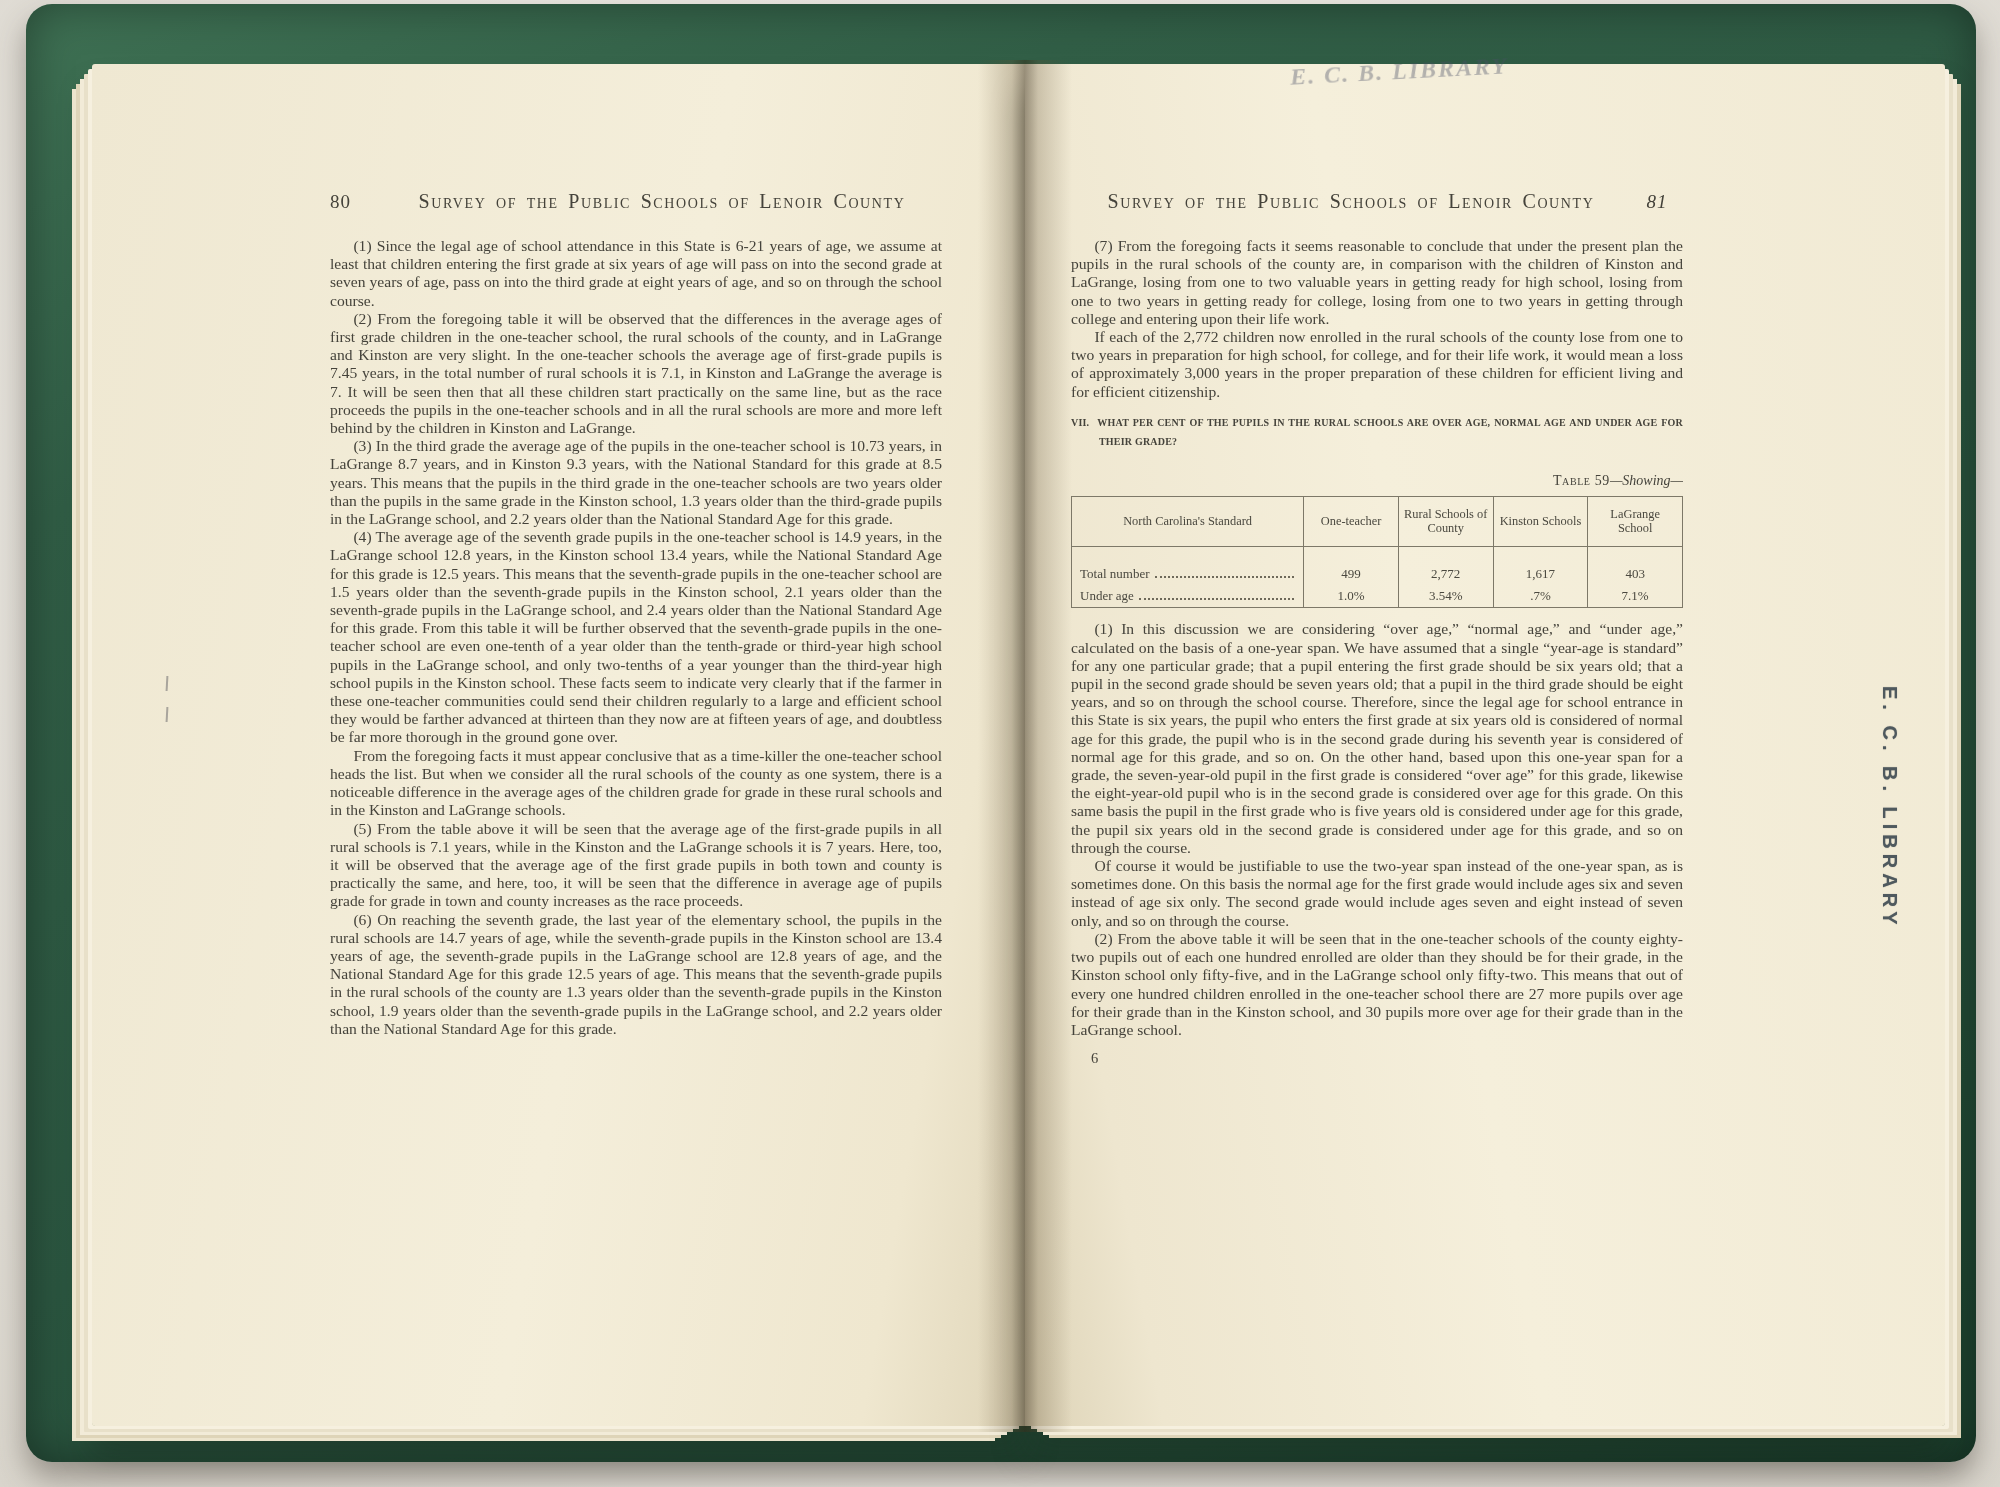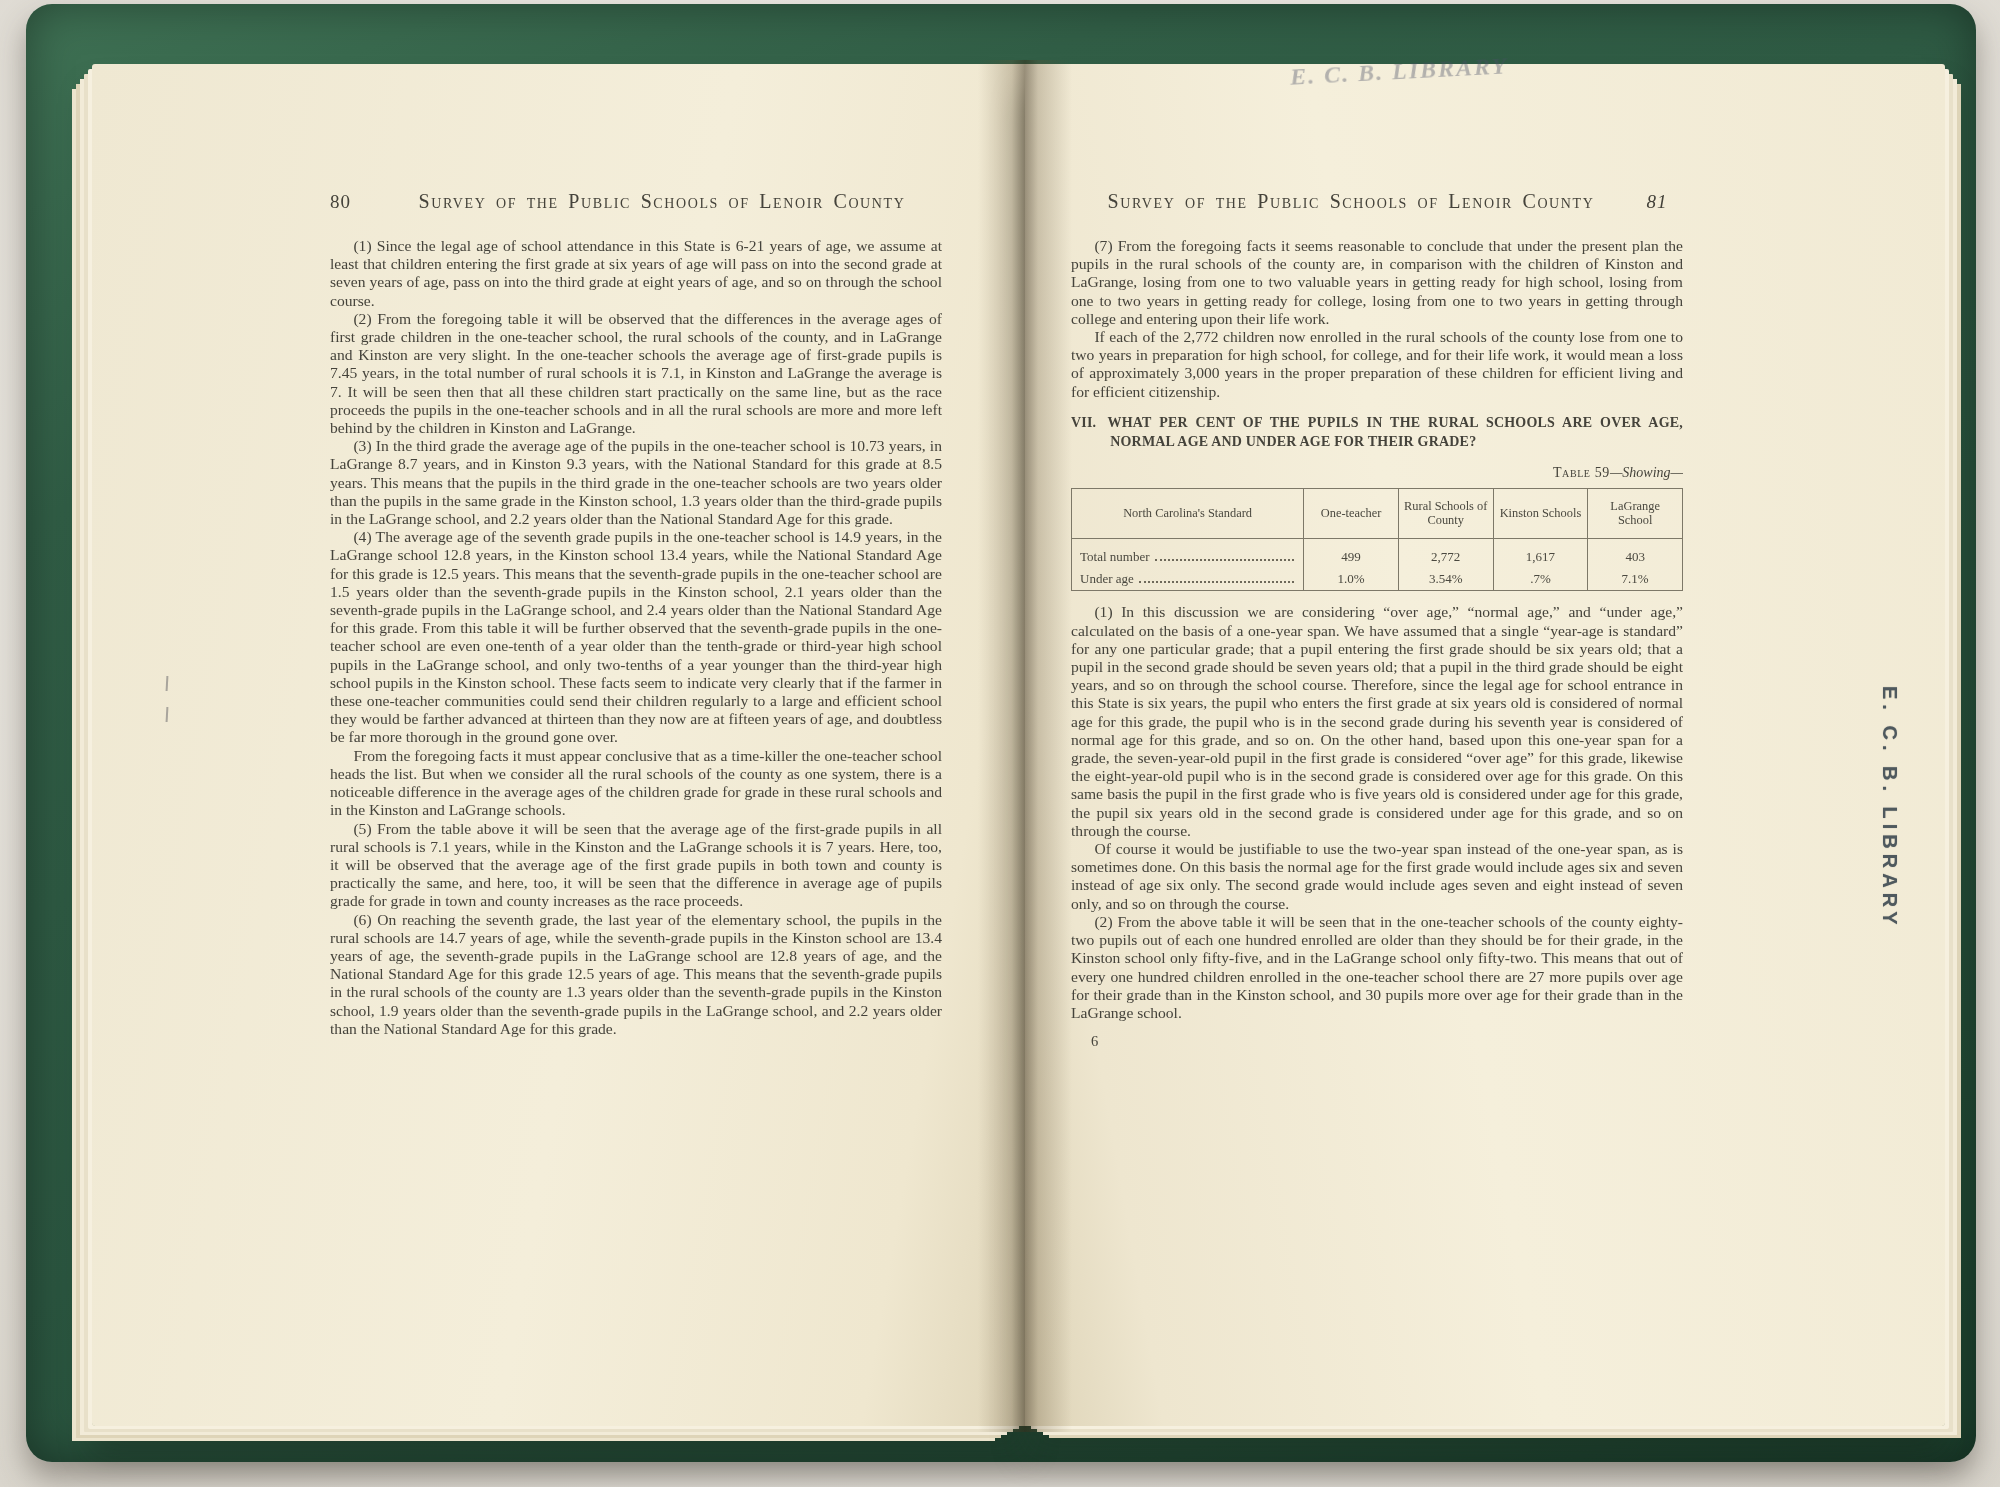--- a/index.html
+++ b/index.html
@@ -56,41 +56,41 @@
   .page-right .page-num { text-align:center;font-style:italic; }
   .running-head {
     flex:1; text-align:center; font-variant:small-caps;
     font-size:20px; letter-spacing:1.6px; word-spacing:3px; white-space:nowrap;
   }
 
   .body-text { font-size:15.6px; line-height:18.2px; text-align:justify; color:#45433b; }
   .body-text p { margin:0; text-indent:1.5em; }
 
   .section-heading {
-    font-weight:bold; font-size:14px; line-height:19.4px; text-align:justify;
-    margin:12px 0 12px; padding-left:2.8em; text-indent:-2.8em; letter-spacing:.2px;
+    font-weight:bold; font-size:10px; line-height:19.4px; text-align:justify;
+    margin:12px 0 20px; padding-left:2.8em; text-indent:-2.8em; letter-spacing:.2px;
   }
   .section-heading .numeral { margin-right:.8em; }
 
   .table-caption { text-align:right; font-size:14px; margin:6px 0 6px; }
   .table-caption .cap-label { font-variant:small-caps; letter-spacing:.6px; }
   .table-caption .cap-rest  { font-style:italic; }
 
   table.data-table {
     width:100%; border-collapse:collapse; margin:2px 0 12px;
     font-size:13px; color:#4a483f; border:1px solid #7d7868;
   }
   .data-table th {
     font-weight:normal; font-size:12.4px; line-height:14.6px; text-align:center;
     vertical-align:middle; padding:10px 4px;
     border-left:1px solid #7d7868; border-bottom:1px solid #7d7868;
   }
   .data-table th:first-child, .data-table td:first-child { border-left:none; }
   .data-table td { border-left:1px solid #7d7868; padding:2px 6px; vertical-align:bottom; }
-  .data-table tbody tr:first-child td { padding-top:9px; }
+  .data-table tbody tr:first-child td { padding-top:18px; }
   .data-table tbody tr:last-child  td { }
   .row-label { display:flex; align-items:baseline; padding-left:2px; }
   .row-label .leader { flex:1; border-bottom:2px dotted #6e695a; margin:0 3px 3px 5px; }
   .data-table td.val { text-align:center; }
 
   .sig-mark { margin-top:10px; padding-left:20px; font-size:14.5px; }
 
   
   .side-stamp {
     position:absolute; left:1878px; top:686px;

